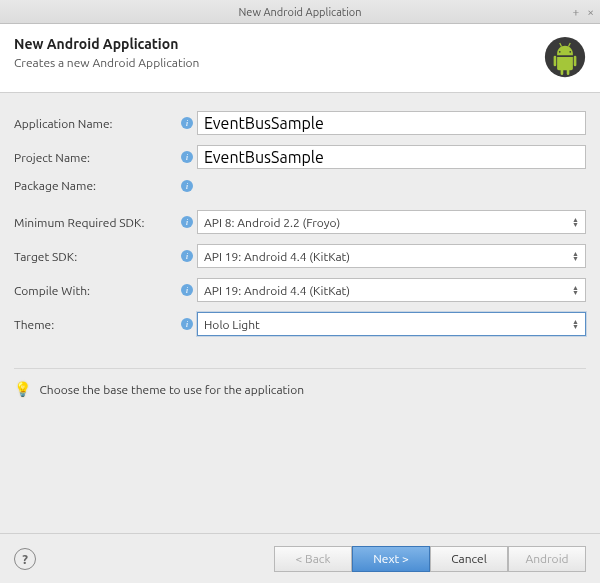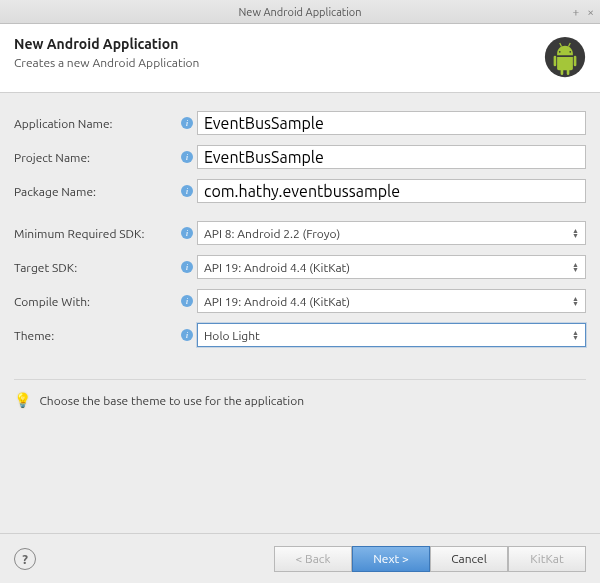--- a/index.html
+++ b/index.html
@@ -219,21 +219,20 @@
 
   <div class="form-row">
     <span class="form-label">Project Name:</span>
     <span class="info-icon">i</span>
     <input class="form-input" value="EventBusSample" style="">
   </div>
 
   <div class="form-row">
     <span class="form-label">Package Name:</span>
     <span class="info-icon">i</span>
-    <input class="form-input" value="com.hathy.eventbussample" style="">
   </div>
 
   <div class="form-row gap-above">
     <span class="form-label">Minimum Required SDK:</span>
     <span class="info-icon">i</span>
     <div class="combo">
       <span>API 8: Android 2.2 (Froyo)</span>
       <span class="combo-arrows">
           <span>▲</span>
           <span>▼</span>
@@ -283,15 +282,15 @@
   <span class="bulb-icon">💡</span>
   <span>Choose the base theme to use for the application</span>
 </div>
 
 <div class="footer">
   <div class="help-icon">?</div>
   <div class="footer-buttons">
     <button class="btn" disabled="">&lt; Back</button>
     <button class="btn primary">Next &gt;</button>
     <button class="btn">Cancel</button>
-    <button class="btn" disabled="">KitKat</button>
+    <button class="btn" disabled="">Android</button>
   </div>
 </div>
 
 </body></html>

